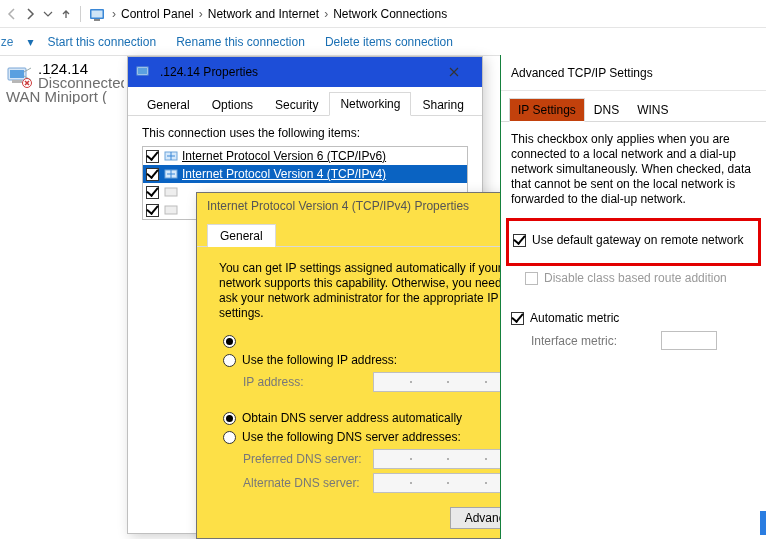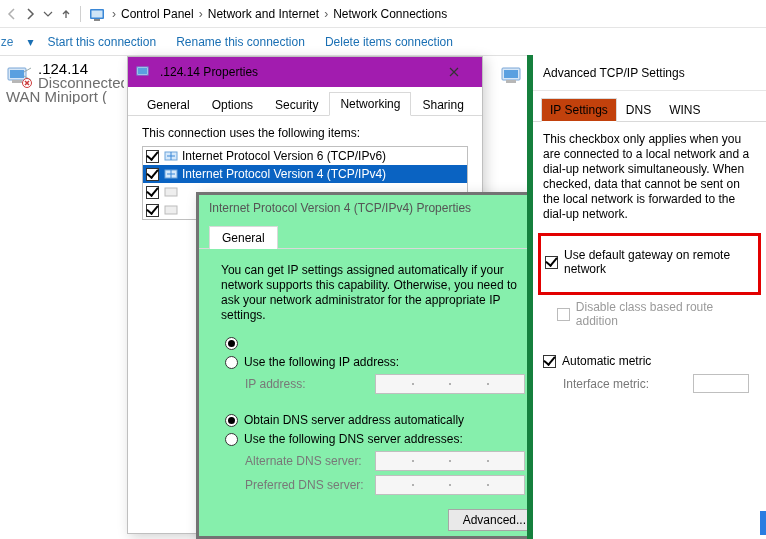--- a/index.html
+++ b/index.html
@@ -22,55 +22,55 @@
   .conn-item .ci-icon { width:28px; height:28px; float:left; margin-right:4px;}
   .conn-item .ci-line { font-size:15px; color:#000; white-space:nowrap; overflow:hidden; line-height:14px;}
   .conn-item .ci-line.grey { color:#6d6d6d;}
   .conn-item2 { position:absolute; left:500px; top:6px; width:30px;}
   
   .stub-box { position:absolute; left:148px; top:260px; width:48px; height:210px; border:1px solid #d9d9d9; background:#fff; padding:6px 4px;}
   .stub-box .hdr { color:#6d6d6d; font-size:11px; margin-bottom:8px;}
   .stub-box .ln { color:#000; font-size:11px; line-height:14px; }
   
   .dlg { position:absolute; background:#fff; border:1px solid #bfbfbf; box-shadow: 3px 3px 12px rgba(0,0,0,.18);}
-  .dlg .titlebar { height:30px; display:flex; align-items:center; padding:0 8px; background:#a21caf; }
+  .dlg .titlebar { height:30px; display:flex; align-items:center; padding:0 8px; background:#1d4ed8; }
   .dlg .titlebar .ticon { width:16px; height:16px; margin-right:8px;}
   .dlg .titlebar .ttxt { flex:1; color:#000;}
   .dlg .titlebar .close { width:40px; height:24px; display:flex; align-items:center; justify-content:center; color:#444;}
   .tabstrip { display:flex; align-items:flex-end; padding: 4px 8px 0 8px; background:#fff; border-bottom:1px solid #d9d9d9;}
   .tabstrip .tab { padding:4px 10px; border:1px solid transparent; border-bottom:none; font-size:12px; color:#000; position:relative; top:1px;}
   .tabstrip .tab.active { background:#fff; border-color:#d9d9d9; border-bottom:1px solid #fff;}
   .dlg-body { padding:10px 14px; }
   .label { color:#000; }
   .items-list { border:1px solid #bfbfbf; margin-top:6px; }
-  .items-list .row { display:flex; align-items:center; height:18px; padding:0 2px;}
+  .items-list .row { display:flex; align-items:center; height:18px; padding:0 2px;text-decoration:underline;}
   .items-list .row .chk { width:15px; height:15px; margin-right:4px; display:flex; align-items:center; justify-content:center;}
   .items-list .row .iicon { width:14px; height:14px; margin-right:4px;}
   .items-list .row .itxt { flex:1; white-space:nowrap; overflow:hidden; text-overflow:ellipsis; font-size:12px;}
   .items-list .row.sel { background:#0a63c2; color:#fff;}
   .items-list .row.sel .itxt { color:#fff;}
   .items-list .row.dim .itxt { color:#707070;}
   
-  .dlg2 { position:absolute; background:#86efac; border:3px solid #737373; box-shadow: 3px 3px 12px rgba(0,0,0,.18);}
+  .dlg2 { position:absolute; background:#fde047; border:1px solid #737373; box-shadow: 3px 3px 12px rgba(0,0,0,.18);}
   .dlg2 .tb2 { height:26px; display:flex; align-items:center; padding:0 10px; color:#555;}
   .dlg2 .tabstrip2 { display:flex; padding:4px 10px 0 10px; border-bottom:1px solid #d9d9d9;}
   .dlg2 .tabstrip2 .tab { padding:4px 12px; border:1px solid #d9d9d9; border-bottom:none; background:#fff; position:relative; top:1px;}
   .para { color:#000; line-height:15px; margin: 0 0 14px 0; }
   .radio-row { display:flex; align-items:center; margin:5px 0 5px 4px;}
   .radio { width:13px; height:13px; border:1px solid #333; border-radius:50%; margin-right:6px; display:flex; align-items:center; justify-content:center; background:#fff;}
   .radio.selected::after { content:""; width:7px; height:7px; background:#000; border-radius:50%;}
   .field-row { display:flex; align-items:center; margin:4px 0 4px 24px;}
   .field-row .fld-label { width:130px; color:#787878;}
   .ip-input { flex:0 0 150px; height:20px; border:1px solid #bfbfbf; background:#f6f6f6; display:flex; align-items:center; justify-content:space-evenly; color:#9a9a9a; font-size:11px;}
   .ip-input span { width:2px; height:2px; background:#9a9a9a; border-radius:50%;}
   .dotted-wrap { border:1px dotted #333; padding:1px 3px; display:inline-block;}
   .btn { display:inline-flex; align-items:center; justify-content:center; height:22px; padding:0 14px; border:1px solid #a6a6a6; background:#e9e9e9; }
   .adv-row { display:flex; justify-content:flex-end; padding:4px 14px;}
   
-  .adv-panel { position:absolute; right:0; top:-1px; width:239px; bottom:0; background:#fff; border-left:6px solid #15803d; padding:0; z-index:60;}
+  .adv-panel { position:absolute; right:0; top:-1px; width:266px; bottom:0; background:#fff; border-left:1px solid #15803d; padding:0; z-index:60;}
   .adv-panel .ap-title { height:36px; display:flex; align-items:center; padding:0 10px; font-size:12px; border-bottom:1px solid #e6e6e6;}
   .adv-panel .ap-tabs { display:flex; padding:6px 8px 0 8px; border-bottom:1px solid #d9d9d9;}
   .adv-panel .ap-tabs .tab { padding:4px 8px; border:1px solid transparent; border-bottom:none; position:relative; top:1px;}
   .adv-panel .ap-tabs .tab.active { border-color:#d9d9d9; background:#c2410c; border-bottom:1px solid #fff;}
   .adv-panel .ap-body { padding:10px 10px 10px 10px;}
   .ap-note { font-size:12px; line-height:15px; margin-bottom:16px;}
   .chk-row { display:flex; align-items:center; margin:6px 0;}
   .cb { width:13px; height:13px; border:1px solid #333; margin-right:6px; background:#fff; display:flex; align-items:center; justify-content:center;}
   .cb.checked::after { content:""; width:9px; height:5px; border-left:2px solid #000; border-bottom:2px solid #000; transform:rotate(-50deg); margin-top:-3px;}
   .cb.disabled { border-color:#bbb;}
@@ -269,29 +269,29 @@
 
       <div class="radio-row">
         <span class="radio selected"></span>
         <span>Obtain DNS server address automatically</span>
       </div>
       <div class="radio-row">
         <span class="radio"></span>
         <span>Use the following DNS server addresses:</span>
       </div>
       <div class="field-row">
+        <span class="fld-label">Preferred DNS server:</span>
+        <span class="ip-input">
+            <span></span>
+            <span></span>
+            <span></span>
+          </span>
+      </div>
+      <div class="field-row">
         <span class="fld-label">Alternate DNS server:</span>
-        <span class="ip-input">
-            <span></span>
-            <span></span>
-            <span></span>
-          </span>
-      </div>
-      <div class="field-row">
-        <span class="fld-label">Preferred DNS server:</span>
         <span class="ip-input">
             <span></span>
             <span></span>
             <span></span>
           </span>
       </div>
     </div>
     <div class="adv-row">
       <span class="btn">Advanced...</span>
     </div>

